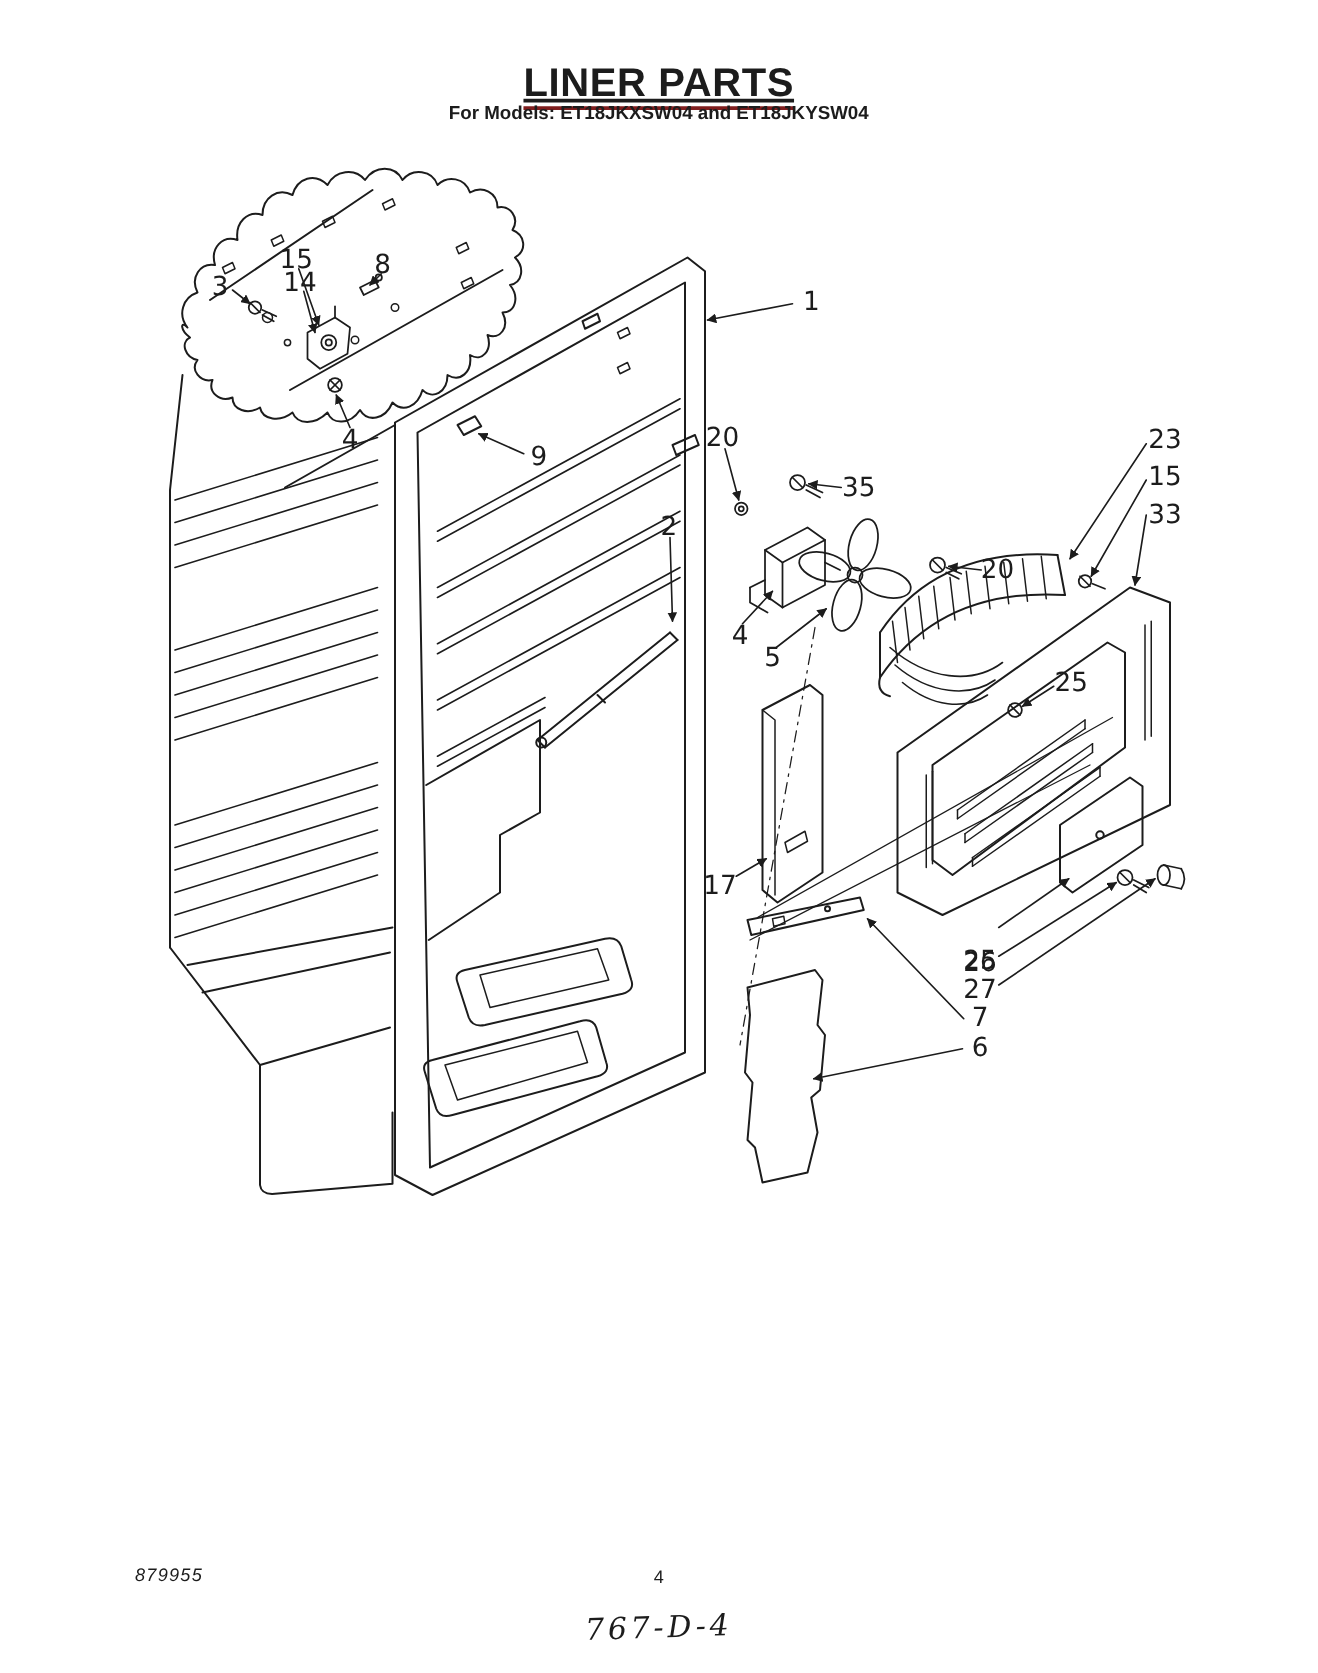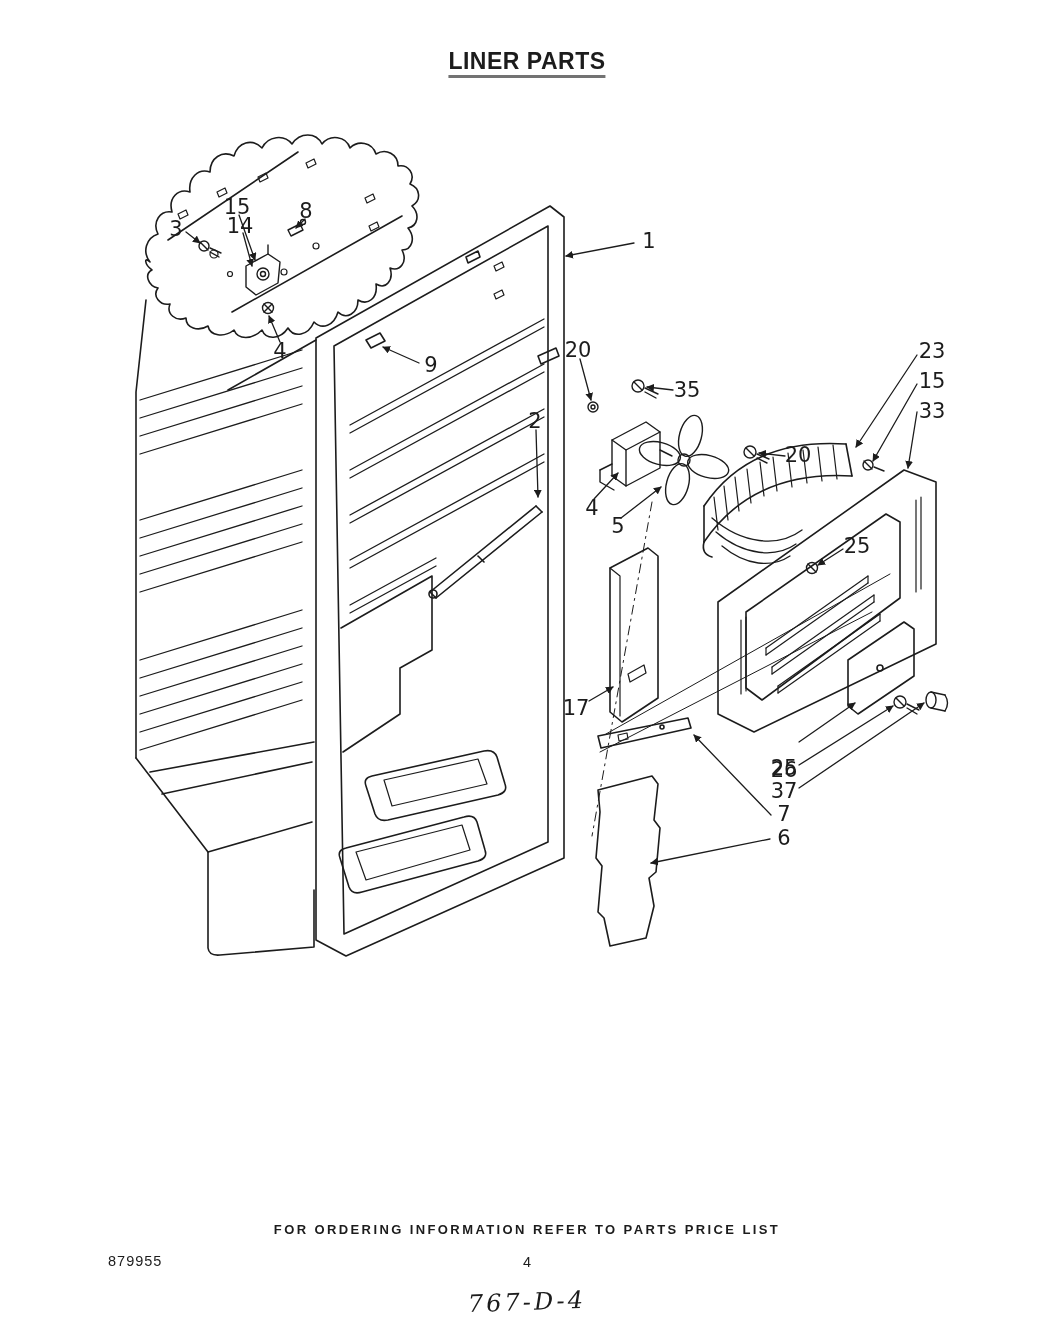--- a/index.html
+++ b/index.html
@@ -4,49 +4,50 @@
 <style>
   * { margin:0; padding:0; box-sizing:border-box; }
   html,body { background:#ffffff; }
   .page {
     position:relative; width:1054px; height:1338px; margin:0 auto;
     background:#ffffff; color:#1c1c1c; overflow:hidden;
     font-family:"Liberation Sans","DejaVu Sans",sans-serif;
   }
   .page-title {
     position:absolute; top:48px; left:50%; transform:translateX(-50%);
-    font-size:23px; font-weight:bold; letter-spacing:.5px; white-space:nowrap;
-    border-bottom:3px solid #737373; padding-bottom:0px;
+    font-size:32px; font-weight:bold; letter-spacing:.5px; white-space:nowrap;
+    border-bottom:3px solid #7f1d1d; padding-bottom:0px;text-decoration:underline;
   }
   .subtitle {
     position:absolute; top:82px; left:50%; transform:translateX(-50%);
     font-size:15px; font-weight:bold; white-space:nowrap;
   }
   .diagram-svg { position:absolute; left:0; top:0; width:1054px; height:1338px; }
   .callout {
     position:absolute; transform:translate(-50%,-50%);
     font-family:"DejaVu Sans",sans-serif; font-size:21px; color:#1c1c1c; white-space:nowrap;
   }
   .order-note {
     position:absolute; top:1222px; left:50%; transform:translateX(-50%);
     font-size:13px; font-weight:bold; letter-spacing:2.4px; white-space:nowrap;
   }
-  .doc-number { position:absolute; top:1253px; left:108px; font-size:14.5px; letter-spacing:1px; }
+  .doc-number { position:absolute; top:1253px; left:108px; font-size:14.5px; letter-spacing:1px;font-style:italic; }
   .page-number { position:absolute; top:1254px; left:527px; transform:translateX(-50%); font-size:14.5px; }
   .plate-code {
     position:absolute; top:1288px; left:50%; transform:translateX(-50%) rotate(-2deg);
     font-family:"DejaVu Serif",serif; font-style:italic; font-size:24px; letter-spacing:3px;
   }
 </style>
 </head>
 <body>
 
 <div class="page">
 
   <h1 class="page-title">LINER PARTS</h1>
+  <div class="subtitle">For Models: ET18JKXSW04 and ET18JKYSW04</div>
 
   <svg class="diagram-svg" viewBox="0 0 1054 1338" xmlns="http://www.w3.org/2000/svg">
     <defs>
       <marker id="arr" viewBox="0 0 10 10" refX="9" refY="5" markerWidth="6" markerHeight="6" orient="auto">
         <path d="M0,0 L10,5 L0,10 Z" fill="#1c1c1c"></path>
       </marker>
     </defs>
 
     <g fill="none" stroke="#1c1c1c" stroke-width="1.6" stroke-linecap="round" stroke-linejoin="round">
 
@@ -329,23 +330,22 @@
     <span class="callout" style="left:932px;top:351px">23</span>
     <span class="callout" style="left:932px;top:381px">15</span>
     <span class="callout" style="left:932px;top:411px">33</span>
     <span class="callout" style="left:798px;top:455px">20</span>
     <span class="callout" style="left:592px;top:508px">4</span>
     <span class="callout" style="left:618px;top:526px">5</span>
     <span class="callout" style="left:857px;top:546px">25</span>
     <span class="callout" style="left:576px;top:708px">17</span>
     <span class="callout" style="left:784px;top:770px">26</span>
     <span class="callout" style="left:784px;top:768px">25</span>
-    <span class="callout" style="left:784px;top:791px">37</span>
+    <span class="callout" style="left:784px;top:791px">27</span>
     <span class="callout" style="left:784px;top:814px">7</span>
     <span class="callout" style="left:784px;top:838px">6</span>
   </div>
 
-  <div class="order-note">FOR ORDERING INFORMATION REFER TO PARTS PRICE LIST</div>
   <div class="doc-number">879955</div>
   <div class="page-number">4</div>
   <div class="plate-code">767-D-4</div>
 
 </div>
 
 </body></html>

